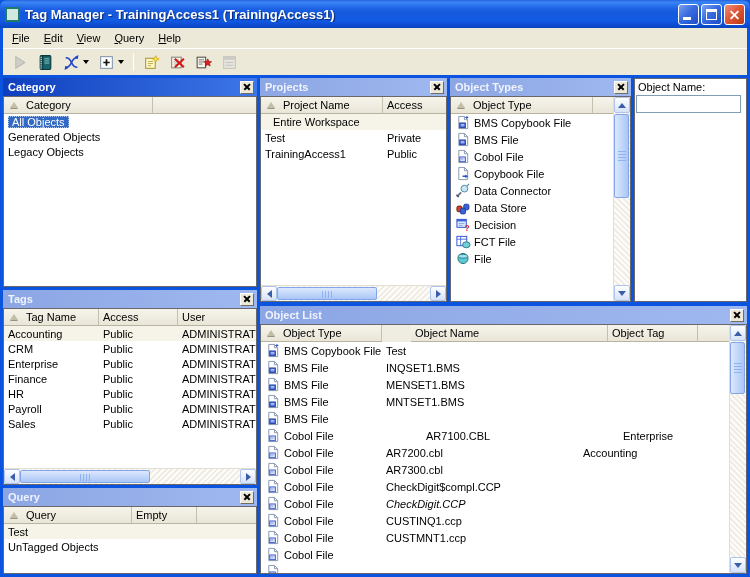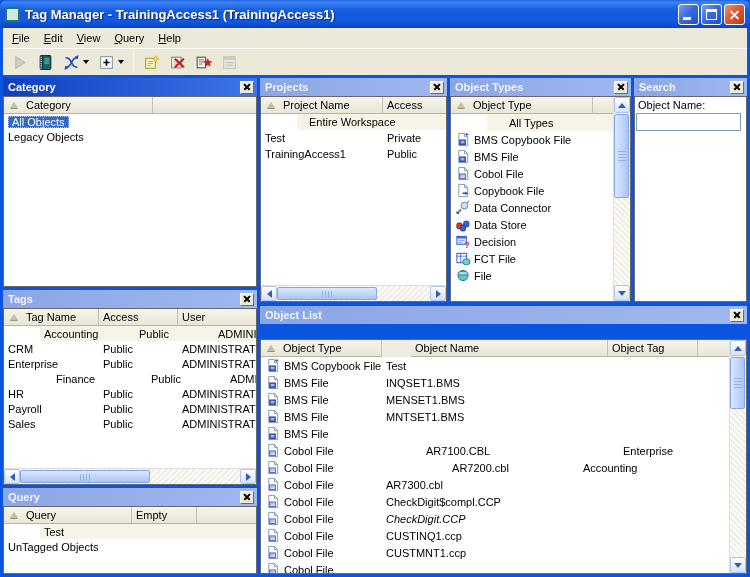--- a/index.html
+++ b/index.html
@@ -51,21 +51,21 @@
   .p-body{flex:1;background:#fff;border:1px solid #68686A;position:relative;overflow:hidden;}
   .col-head{display:flex;height:17px;background:#EFEDE1;}
   .col-cell{border-right:1px solid #C4C0AE;border-bottom:1px solid #B8B4A2;padding:1px 4px;font-size:11px;
     display:flex;align-items:center;overflow:hidden;white-space:nowrap;flex:none;background:linear-gradient(180deg,#F6F4EA,#E9E6D8);}
   .col-cell.fill{flex:1;border-right:none;}
   .sort-tri{width:0;height:0;border-left:4px solid transparent;border-right:4px solid transparent;border-bottom:6px solid #C2BEA8;
     margin:0 8px 0 2px;filter:drop-shadow(0 1px 0 #98947F);}
   .rows{position:relative;}
   .row{display:flex;align-items:center;font-size:11px;white-space:nowrap;color:#000;}
   .row .cell{padding:0 4px;overflow:hidden;flex:none;display:flex;align-items:center;height:100%;}
-  .row.hl{background:var(--hl-row,#F6F4E8);margin-left:36px;}
+  .row.hl{background:var(--hl-row,#F6F4E8);}
   .sel-label{background:var(--sel,#316AC5);color:#fff;outline:1px dotted #AEC6EE;outline-offset:-1px;padding:0 4px;}
   .ico{width:17px;height:16px;flex:none;margin-right:2px;}
   .ico svg{width:16px;height:15px;display:block;}
   
   .rh15 .row{height:15px;} .rh16 .row{height:16px;} .rh17 .row{height:17px;}
   
   .hscroll{position:absolute;left:0;right:0;bottom:0;height:16px;border-top:1px solid #E2DFD2;
     background:repeating-linear-gradient(135deg,#FDFCFA 0 2px,#F0EEE4 2px 4px);display:flex;align-items:center;}
   .sbtn{width:16px;height:15px;flex:none;background:linear-gradient(180deg,#FEFEFF,#D6E2F8);
     border:1px solid #AFC4EC;border-radius:2px;display:flex;align-items:center;justify-content:center;}
@@ -85,21 +85,21 @@
     border:1px solid #84A6E8;border-radius:2px;}
   .vthumb::after{content:"";position:absolute;top:50%;left:3px;height:10px;width:8px;transform:translateY(-50%);
     background:repeating-linear-gradient(180deg,#8FB2F0 0 1px,transparent 1px 3px);}
   
   #panel-category{left:0;top:3px;width:254px;height:209px;}
   #panel-tags{left:0;top:215px;width:254px;height:195px;}
   #panel-query{left:0;top:413px;width:254px;height:86px;}
   #panel-projects{left:257px;top:3px;width:187px;height:224px;}
   #panel-object-types{left:447px;top:3px;width:181px;height:224px;}
   #panel-search{left:631px;top:3px;width:113px;height:224px;}
-  #panel-object-list{left:257px;top:231px;width:487px;height:268px;gap:15px;}
+  #panel-object-list{left:257px;top:231px;width:487px;height:268px;}
   
   .search-label{font-size:11px;padding:2px 3px 1px 3px;}
   .search-input{display:block;width:105px;height:18px;margin:1px 0 0 1px;border:1px solid #7F9DB9;font-size:11px;
     font-family:"Liberation Sans",sans-serif;padding:1px 3px;outline:none;}
 </style>
 </head>
 <body>
 
 <div class="window" style="--win-blue: #0A54E0; --bar-bg: #ECE9D8; --hdr-a1: #0F3FBE; --hdr-a2: #3D77E8; --hdr-i1: #8CA6E4; --hdr-i2: #9FB8F0; --sel: #316AC5; --hl-row: #F6F4E8;">
 
@@ -227,20 +227,25 @@
             </span>
           </div>
         <div class="rows rh15" id="rows-category">
             <div class="row">
               <span class="cell" style="width: 149px;">
                 <span class="sel-label">All Objects</span>
               </span>
             </div>
             <div class="row">
               <span class="cell" style="width: 149px;">
+                <span>Generated Objects</span>
+              </span>
+            </div>
+            <div class="row">
+              <span class="cell" style="width: 149px;">
                 <span>Legacy Objects</span>
               </span>
             </div>
           </div>
       </div>
     </div>
 
     <div class="panel" id="panel-tags">
       <div class="p-header inactive">
         <span>Tags</span>
@@ -290,21 +295,21 @@
                 <span>Enterprise</span>
               </span>
               <span class="cell" style="width: 79px;">
                 <span>Public</span>
               </span>
               <span class="cell" style="flex: 1 1 0%;">
                 <span>ADMINISTRAT</span>
               </span>
             </div>
             <div class="row">
-              <span class="cell" style="width: 95px; margin-left: 48px;">
+              <span class="cell" style="width: 95px;">
                 <span>Finance</span>
               </span>
               <span class="cell" style="width: 79px;">
                 <span>Public</span>
               </span>
               <span class="cell" style="flex: 1 1 0%;">
                 <span>ADMINISTRAT</span>
               </span>
             </div>
             <div class="row">
@@ -463,25 +468,20 @@
         <div class="col-head" id="ch-object-types" style="margin-right:17px">
             <span class="col-cell" style="width: 142px;">
               <span class="sort-tri"></span>
               <span>Object Type</span>
             </span>
             <span class="col-cell fill">
               <span></span>
             </span>
           </div>
         <div class="rows rh17" id="rows-object-types">
-            <div class="row hl">
-              <span class="cell" style="width: 142px; padding-left: 22px;">
-                <span>All Types</span>
-              </span>
-            </div>
             <div class="row">
               <span class="cell" style="width: 142px;">
                 <span class="ico">
                   <svg viewBox="0 0 16 16">
                     <path d="M3.5 1.5h6l3.5 3.5v9.5h-9.5z" fill="#fff" stroke="#8494AC"></path>
                     <path d="M9.5 1.5v3.5H13" fill="none" stroke="#8494AC"></path>
                     <rect x="4.5" y="8.5" width="6" height="5" fill="#3A62D8" stroke="#1C3CA0"></rect>
                     <path d="M5.5 10h4M5.5 11.5h4" stroke="#fff" stroke-width="0.7"></path>
                     <path d="M12.2 0.5l.6 1.4 1.4.6-1.4.6-.6 1.4-.6-1.4-1.4-.6 1.4-.6z" fill="#2A50D0"></path>
                   </svg>
@@ -595,27 +595,20 @@
             </span>
           <span class="vthumb" style="top:17px;height:84px"></span>
           <span class="sbtn bot">
               <span class="tri d"></span>
             </span>
         </div>
       </div>
     </div>
 
     <div class="panel" id="panel-search">
-      <div class="p-header inactive">
-        <span>Search</span>
-        <span class="p-close">
-            <i></i>
-            <i></i>
-          </span>
-      </div>
       <div class="p-body">
         <div class="search-label">Object Name:</div>
         <input class="search-input" type="text" value="" style="">
       </div>
     </div>
 
     <div class="panel" id="panel-object-list">
       <div class="p-header inactive">
         <span>Object List</span>
         <span class="p-close">
@@ -757,21 +750,21 @@
                 <span class="ico">
                   <svg viewBox="0 0 16 16">
                     <path d="M3.5 1.5h6l3.5 3.5v9.5h-9.5z" fill="#fff" stroke="#8494AC"></path>
                     <path d="M9.5 1.5v3.5H13" fill="none" stroke="#8494AC"></path>
                     <rect x="4.5" y="8.5" width="6" height="5" fill="#EAF0FC" stroke="#2A50D0"></rect>
                     <path d="M5.5 10h4M5.5 11.5h4" stroke="#2A50D0" stroke-width="0.7" stroke-dasharray="1 0.9"></path>
                   </svg>
                 </span>
                 <span>Cobol File</span>
               </span>
-              <span class="cell" style="width: 197px; justify-content: center;">
+              <span class="cell" style="width: 197px;">
                 <span>AR7200.cbl</span>
               </span>
               <span class="cell" style="width: 90px;">
                 <span>Accounting</span>
               </span>
             </div>
             <div class="row">
               <span class="cell" style="width: 121px;">
                 <span class="ico">
                   <svg viewBox="0 0 16 16">

